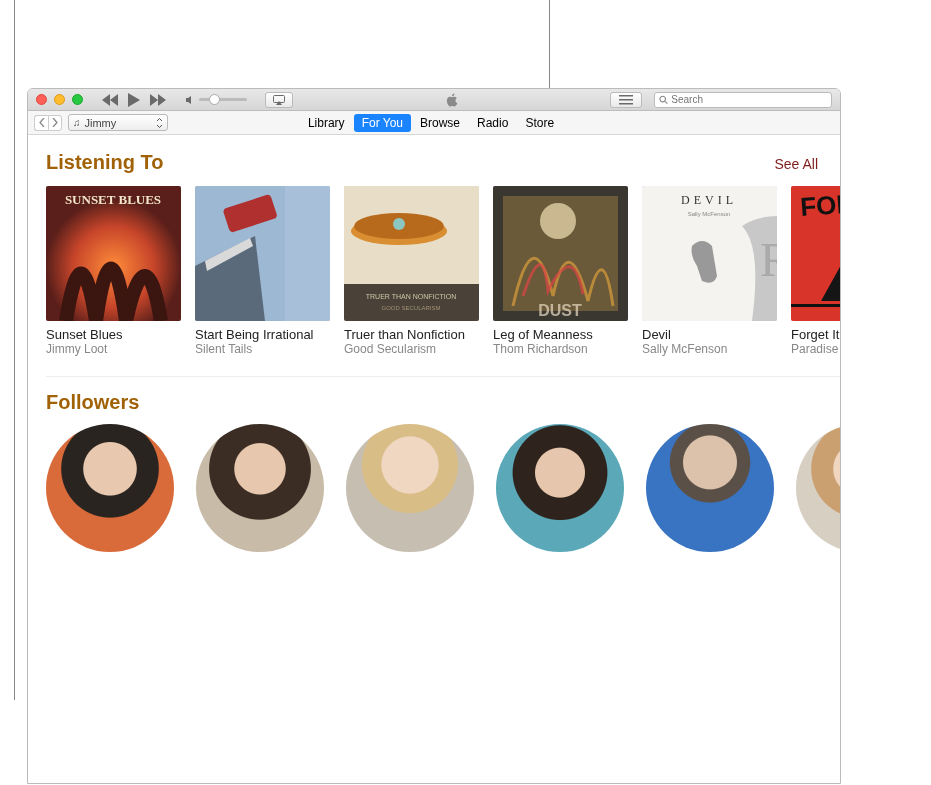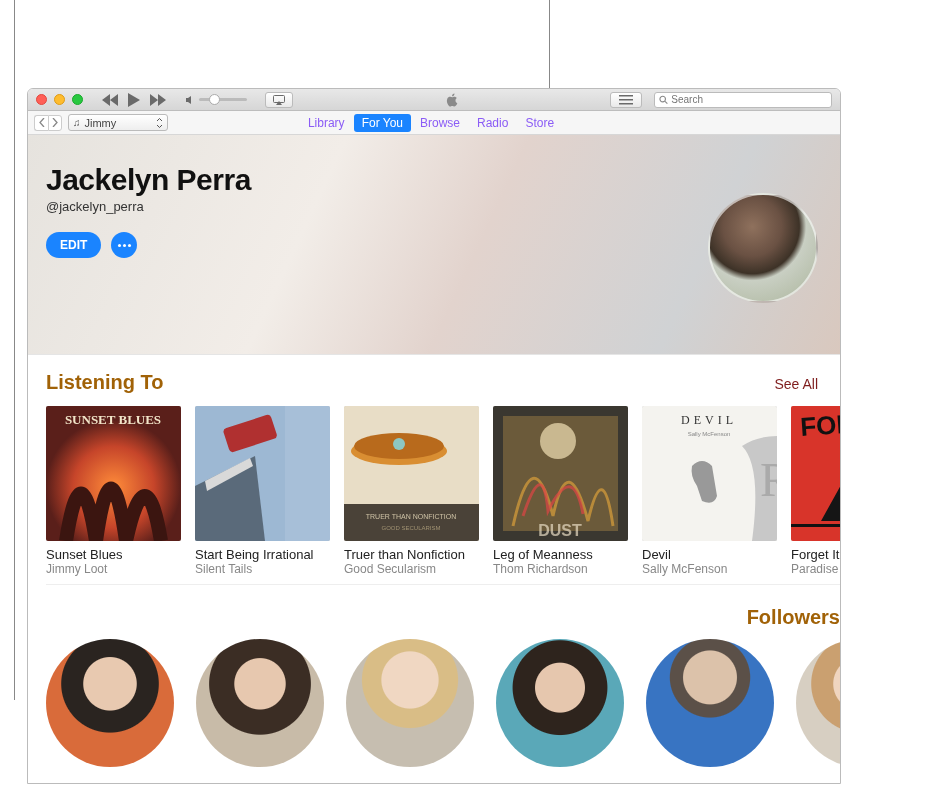--- a/index.html
+++ b/index.html
@@ -60,21 +60,21 @@
     font-size: 12px;
     color: #444;
   }
   .navseg { width:14px; height:16px; border:1px solid #ccc; background:#fff; display:flex; align-items:center; justify-content:center; }
   .navseg.l { border-radius:3px 0 0 3px; border-right:none; }
   .navseg.r { border-radius:0 3px 3px 0; }
   .libselect { width:100px; height:17px; border:1px solid #bbb; border-radius:3px; background:linear-gradient(#fff,#eee); display:flex; align-items:center; padding:0 4px; font-size:11px; gap:4px; }
   .libselect .note { font-size:10px; color:#555; }
   .libselect .arr { margin-left:auto; }
   .tabs { margin: 0 auto; display:flex; align-items:center; gap:1px; }
-  .tab { padding:2px 8px; font-size:12px; color:#8b5cf6; border-radius:3px; }
+  .tab { padding:2px 8px; font-size:12px; color:#000000; border-radius:3px; }
   .tab.active { background:#1a84ff; color:#fff; }
   
   .profile-header {
     height: 220px;
     background: linear-gradient(115deg, #e6e3de 0%, #f2ede8 35%, #e2d3cd 55%, #d0d2d4 80%, #d9c8be 100%);
     position: relative;
     padding: 28px 24px 12px 18px;
     border-bottom: 1px solid #e5e5e5;
   }
   .profile-name { font-size: 30px; font-weight:700; color:#111; letter-spacing:-0.5px; }
@@ -93,21 +93,21 @@
   .content { padding: 16px 0 0 18px; }
   .section-head { display:flex; align-items:baseline; padding-right:22px; }
   .section-title { font-size:20px; font-weight:700; color:#a16207; }
   .see-all { margin-left:auto; color:#7f1d1d; font-size:14px; cursor:pointer; }
   .album-row { display:flex; gap:14px; margin-top:12px; padding-right:6px; }
   .album { width:135px; flex-shrink:0; }
   .cover { width:135px; height:135px; border-radius:2px; background:#ccc; position:relative; overflow:hidden; }
   .album .t { font-size:13px; color:#222; margin-top:6px; white-space:nowrap; overflow:hidden; text-overflow:ellipsis; }
   .album .a { font-size:12px; color:#888; white-space:nowrap; overflow:hidden; text-overflow:ellipsis; }
   
-  .followers { border-top:1px solid #eee; margin-top:8px; padding-top:21px;text-align:right; }
+  .followers { border-top:1px solid #eee; margin-top:20px; padding-top:14px; }
   .follower-row { display:flex; gap:22px; margin-top:10px; padding-right:6px; }
   .favatar { width:128px; height:128px; border-radius:50%; flex-shrink:0; }
   .guide-line-v { position:absolute; top:0; width:1px; background:#888; }
   svg { display:block; }
   .parental { position:absolute; bottom:4px; right:4px; width:22px; height:14px; background:rgba(0,0,0,0.65); color:#fff; font-size:7px; font-weight:700; display:flex; align-items:center; justify-content:center; letter-spacing:-0.3px; border:1px solid #fff; }
 </style>
 </head>
 <body>
 
 <div class="guide-line-v" style="left:14px; height:700px;"></div>
@@ -198,33 +198,20 @@
     <div class="tabs">
       <div class="tab">Library</div>
       <div class="tab active">For You</div>
       <div class="tab">Browse</div>
       <div class="tab">Radio</div>
       <div class="tab">Store</div>
     </div>
     <div style="width:140px;"></div>
   </div>
 
-  <div class="profile-header">
-    <div class="profile-name">Jackelyn Perra</div>
-    <div class="profile-handle">@jackelyn_perra</div>
-    <div class="profile-actions">
-      <button class="edit-btn">EDIT</button>
-      <div class="more-btn">
-        <span></span>
-          <span></span>
-          <span></span>
-      </div>
-    </div>
-    <div class="avatar"></div>
-  </div>
 
   <div class="content">
     <div class="section-head">
       <div class="section-title">Listening To</div>
       <div class="see-all">See All</div>
     </div>
     <div class="album-row">
 
       <div class="album">
         <div class="cover">

